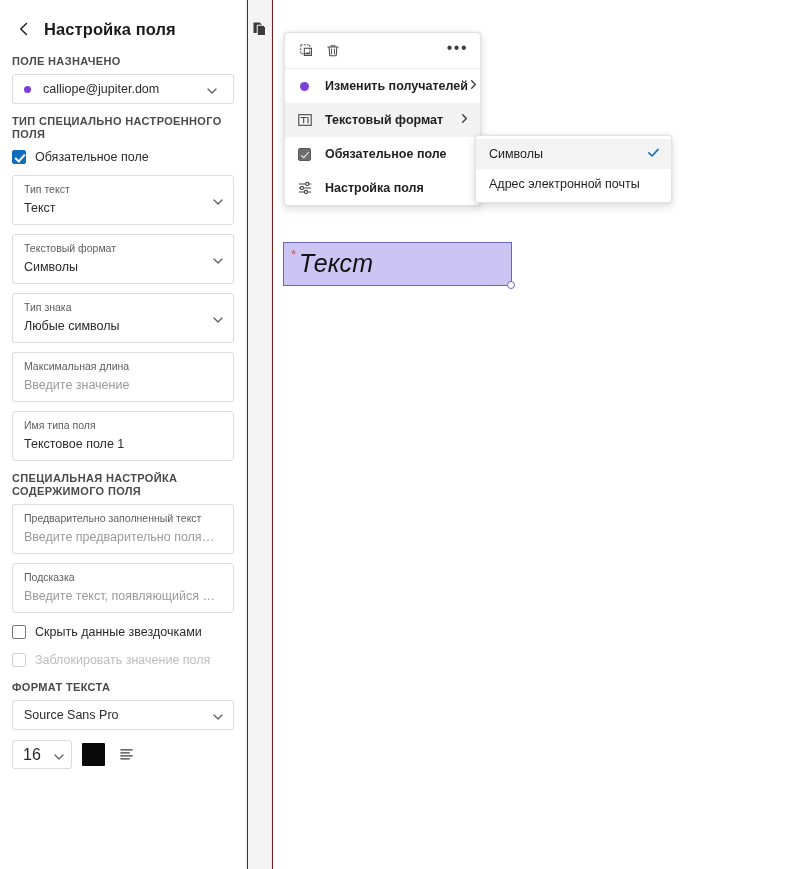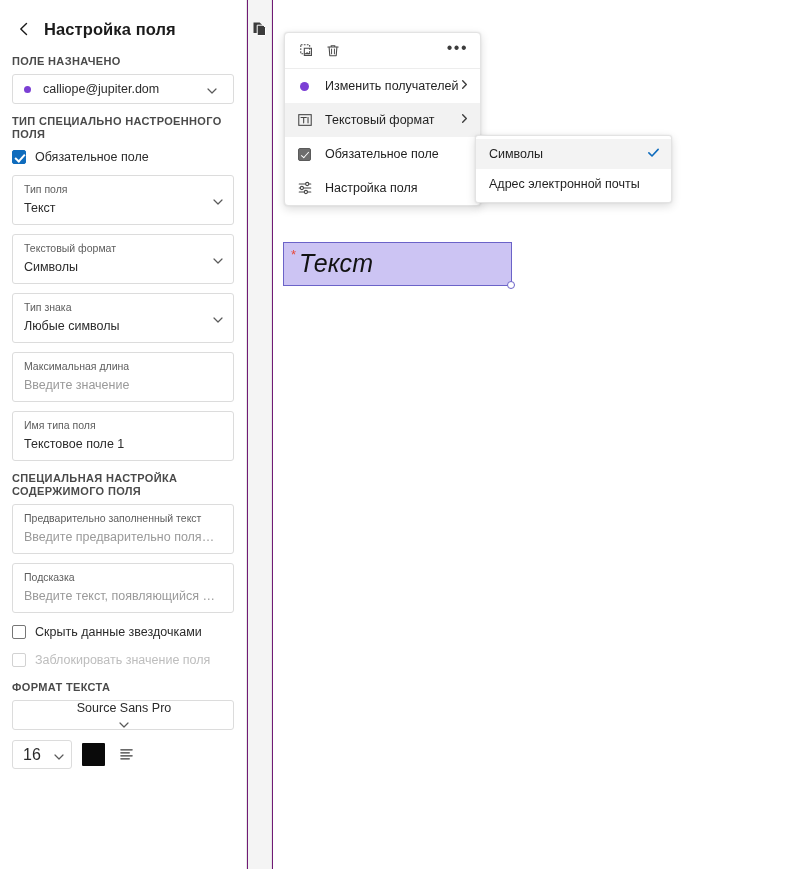--- a/index.html
+++ b/index.html
@@ -3,21 +3,21 @@
 <meta charset="utf-8">
 <style>
   * { box-sizing: border-box; }
   html, body {
     margin: 0; padding: 0;
     width: 801px; height: 869px;
     background: #ffffff;
     font-family: "Liberation Sans", "DejaVu Sans", sans-serif;
     overflow: hidden;
   }
-  #app { position: relative; width: 801px; height: 869px; background:#701a75; }
+  #app { position: relative; width: 801px; height: 869px; background:#7f1d1d; }
 
   
   .left-panel {
     position: absolute; left: 0; top: 0;
     width: 247px; height: 869px;
     background: #ffffff;
     border-right: 1px solid #e8e8e8;
     overflow: hidden;
   }
   .panel-header {
@@ -139,21 +139,20 @@
   }
 
   .font-combo {
     margin: 0 12px 10px 12px;
     height: 30px;
     border: 1px solid #dcdcdc;
     border-radius: 3px;
     display: flex; align-items: center;
     padding: 0 9px 0 11px;
     cursor: pointer;
-    flex-direction: column;
   }
   .font-combo .val { font-size: 12.5px; color: #2b2b2b; flex: 1 1 auto; }
 
   .format-row {
     display: flex; align-items: center;
     padding: 0 12px;
     gap: 10px;
   }
   .size-combo {
     width: 60px; height: 29px;
@@ -275,20 +274,21 @@
     width: 17px; height: 17px;
     margin-right: 12px;
     flex: 0 0 auto;
     display: flex; align-items: center; justify-content: center;
     color: #444;
   }
   .ctx-item .lbl {
     font-size: 12.5px; color: #1f1f1f;
     flex: 1 1 auto;
     white-space: nowrap;
+    font-weight: bold;
   }
   .ctx-item .arrow {
     font-size: 12px; color: #3c3c3c;
     font-weight: bold;
     flex: 0 0 auto;
   }
   .purple-dot {
     width: 9px; height: 9px; border-radius: 50%;
     background: #7b3fd4;
   }
@@ -358,21 +358,21 @@
     </div>
 
     <div class="section-label">ТИП СПЕЦИАЛЬНО НАСТРОЕННОГО ПОЛЯ</div>
 
     <div class="checkrow">
       <span class="cb checked"></span>
       <span class="lbl">Обязательное поле</span>
     </div>
 
     <div class="field">
-      <span class="flabel">Тип поля</span>
+      <span class="flabel">Тип текст</span>
       <span class="fval">Текст</span>
       <span class="chev">
         <svg viewBox="0 0 12 12" width="12" height="12">
             <path d="M2 4 L6 8 L10 4" fill="none" stroke="currentColor" stroke-width="1.2" stroke-linecap="round" stroke-linejoin="round"></path>
           </svg>
       </span>
     </div>
 
     <div class="field">
       <span class="flabel">Текстовый формат</span>

